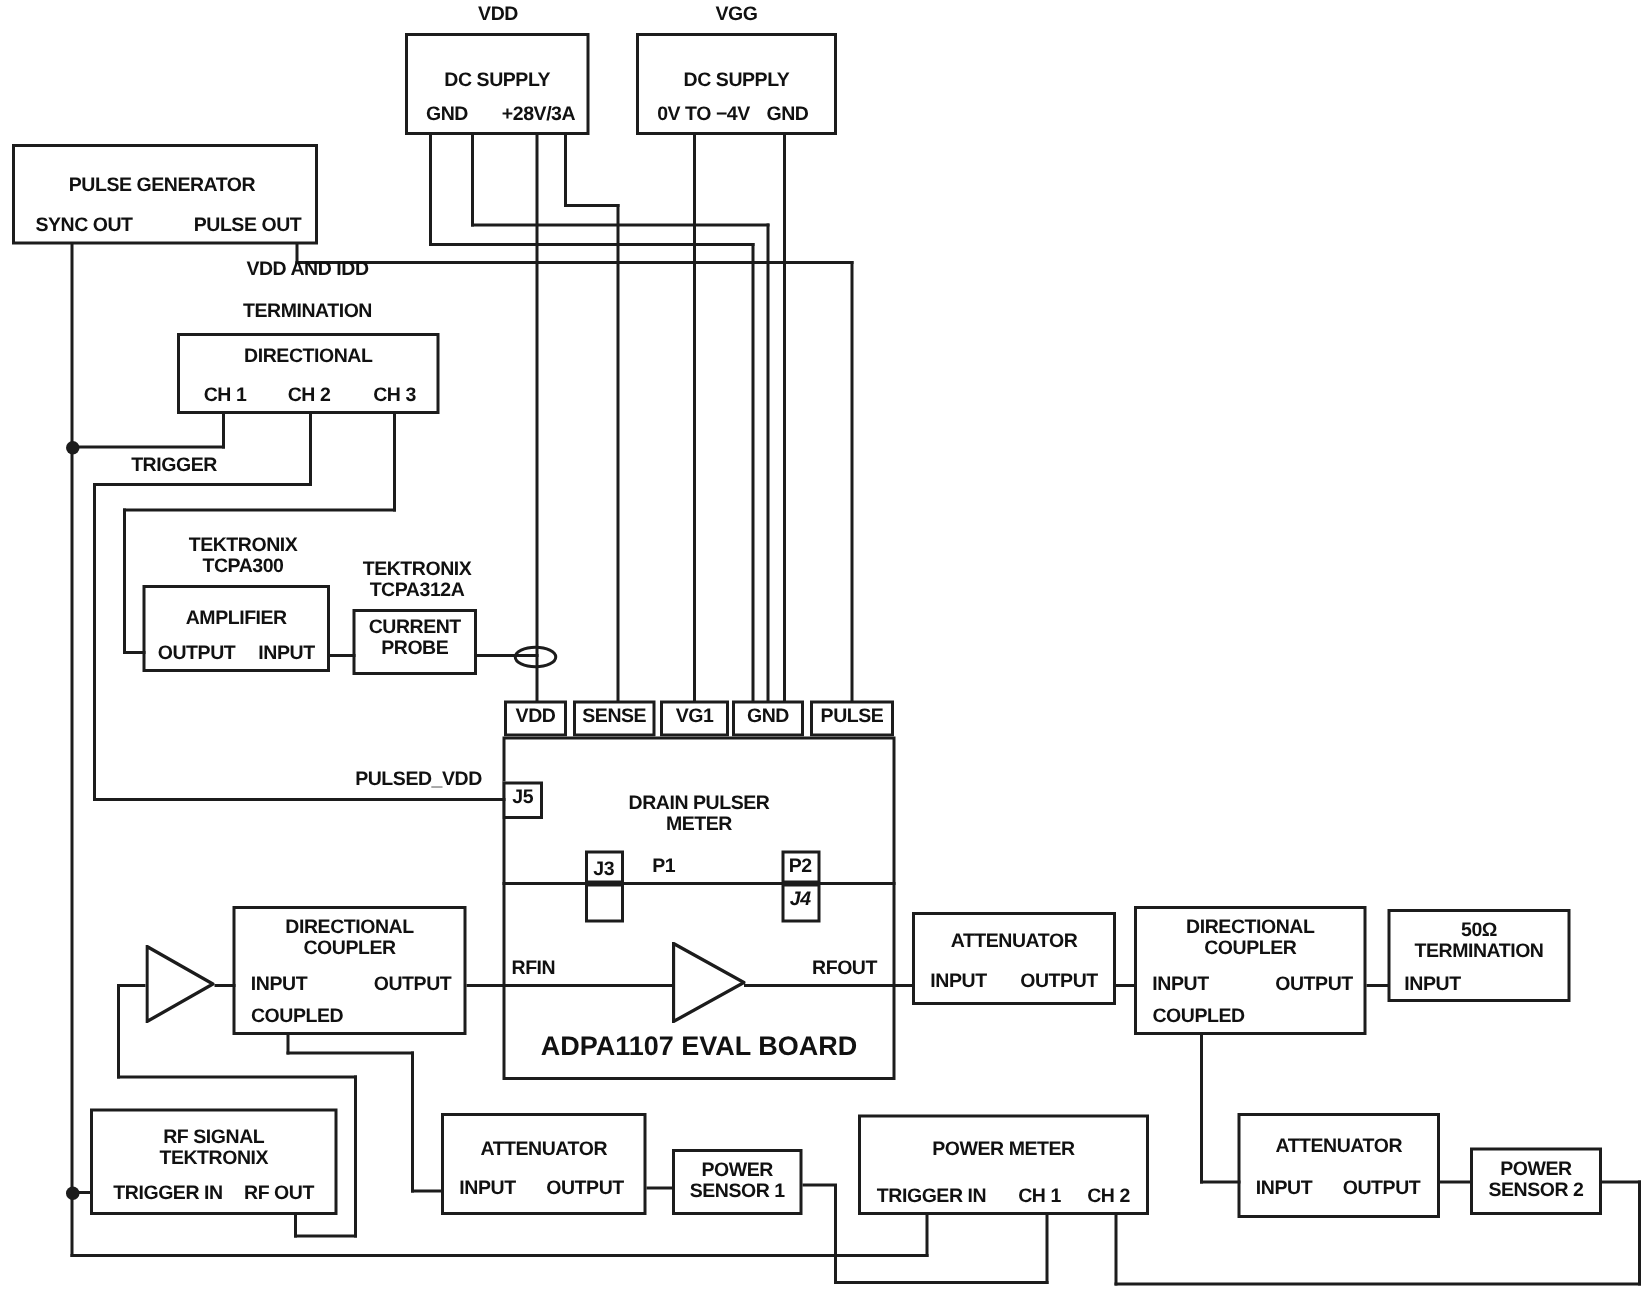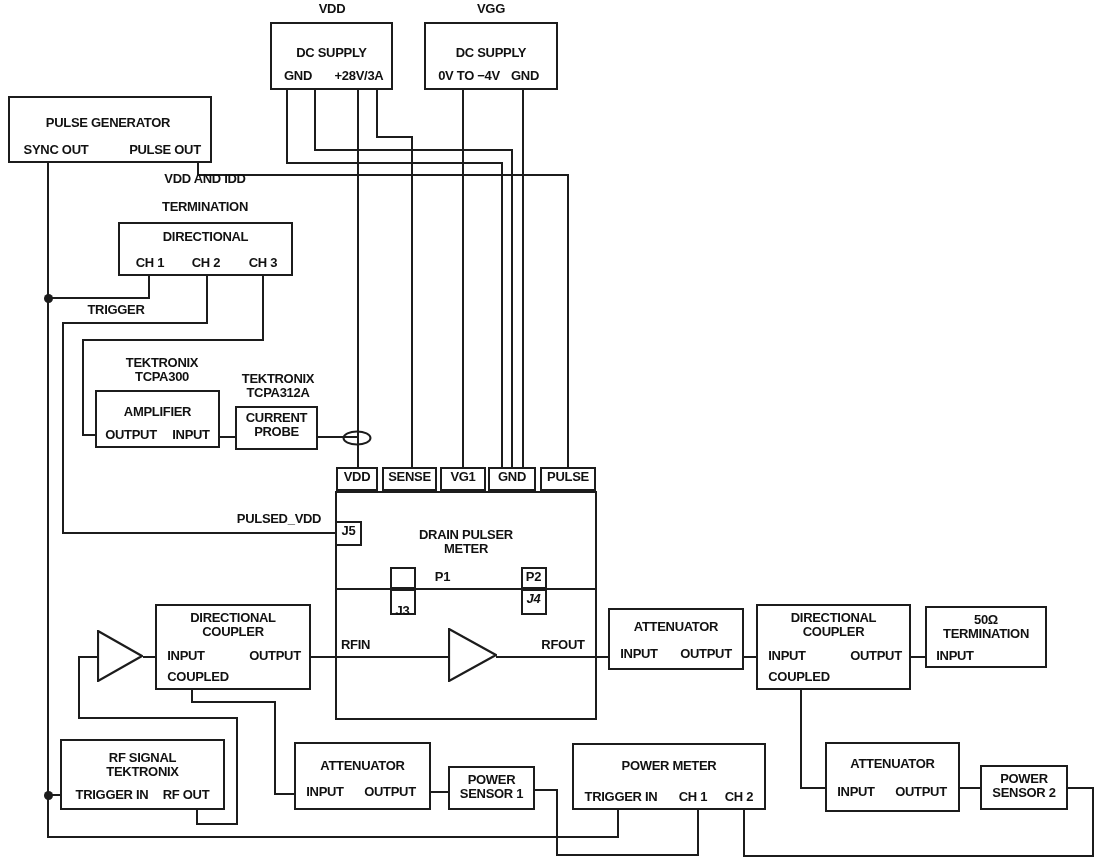--- a/index.html
+++ b/index.html
@@ -155,25 +155,26 @@
     <div class="txt" style="left: 228px; top: 512px; width: 102px;">PULSED_VDD</div>
     <div class="txt" style="left: 336px; top: 470px; width: 42px;">VDD</div>
     <div class="txt" style="left: 382px; top: 470px; width: 55px;">SENSE</div>
     <div class="txt" style="left: 440px; top: 470px; width: 46px;">VG1</div>
     <div class="txt" style="left: 488px; top: 470px; width: 48px;">GND</div>
     <div class="txt" style="left: 540px; top: 470px; width: 56px;">PULSE</div>
     <div class="txt" style="left: 380px; top: 528px; width: 172px;">DRAIN PULSER</div>
     <div class="txt" style="left: 380px; top: 542px; width: 172px;">METER</div>
     <div class="txt" style="left: 335px; top: 524px; width: 27px;">J5</div>
     <div class="txt" style="left: 390px; top: 570px; width: 25px; margin-left: 40px;">P1</div>
-    <div class="txt" style="left: 390px; top: 604px; width: 25px;">J3</div>
+    <div class="txt" style="left: 390px; top: 572px; width: 25px;">J3</div>
     <div class="txt" style="left: 521px; top: 570px; width: 25px;">P2</div>
     <div class="txt" style="left: 521px; top: 592px; width: 25px; font-style: italic;">J4</div>
     <div class="txt" style="left: 341px; top: 638px; width: 42px; text-align: left;">RFIN</div>
     <div class="txt" style="left: 537px; top: 638px; width: 52px;">RFOUT</div>
+    <div class="txt big" style="left: 346px; top: 688px; width: 240px;">ADPA1107 EVAL BOARD</div>
     <div class="txt" style="left: 155px; top: 611px; width: 156px;">DIRECTIONAL</div>
     <div class="txt" style="left: 155px; top: 625px; width: 156px;">COUPLER</div>
     <div class="txt" style="left: 160px; top: 649px; width: 52px;">INPUT</div>
     <div class="txt" style="left: 242px; top: 649px; width: 66px;">OUTPUT</div>
     <div class="txt" style="left: 160px; top: 670px; width: 76px;">COUPLED</div>
     <div class="txt" style="left: 608px; top: 620px; width: 136px;">ATTENUATOR</div>
     <div class="txt" style="left: 614px; top: 647px; width: 50px;">INPUT</div>
     <div class="txt" style="left: 674px; top: 647px; width: 64px;">OUTPUT</div>
     <div class="txt" style="left: 756px; top: 611px; width: 155px;">DIRECTIONAL</div>
     <div class="txt" style="left: 756px; top: 625px; width: 155px;">COUPLER</div>

